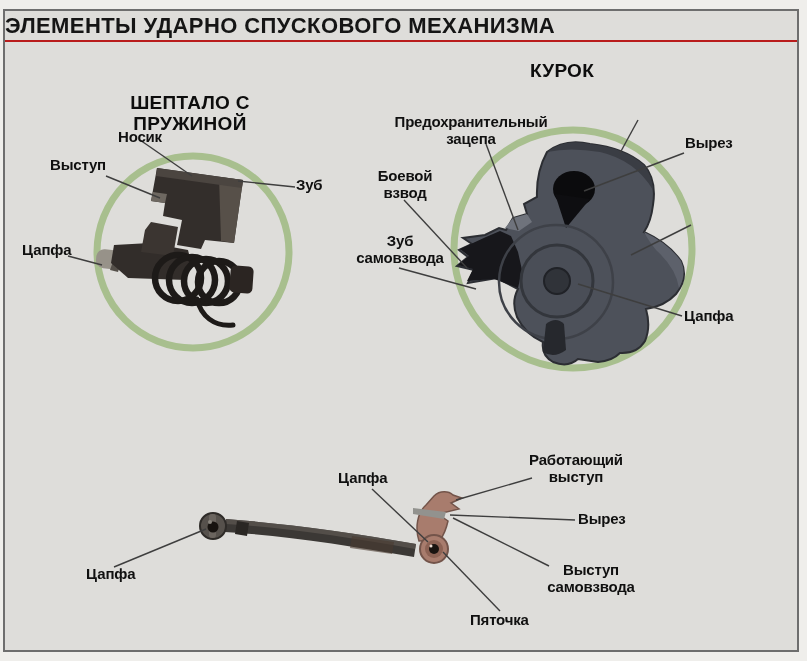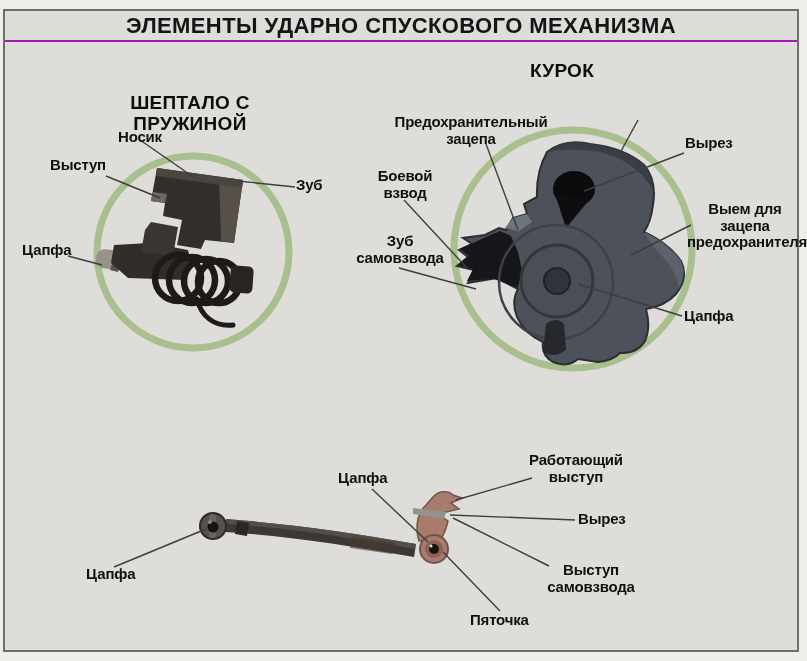--- a/index.html
+++ b/index.html
@@ -7,22 +7,22 @@
     position:relative;width:807px;height:661px;overflow:hidden;
     background:#efeeeb;font-family:"Liberation Sans",sans-serif;
     -webkit-font-smoothing:antialiased;
   }
   .frame{
     position:absolute;left:3px;top:9px;width:796px;height:643px;
     border:2px solid #6e6e6e;background:#deddda;box-sizing:border-box;
   }
   .title-bar{
     position:absolute;left:5px;top:11px;width:792px;height:31px;
-    display:flex;align-items:center;justify-content:center;
-    border-bottom:2px solid #a21caf;box-sizing:border-box;
+    display:flex;align-items:center;justify-content:flex-start;
+    border-bottom:2px solid #b91c1c;box-sizing:border-box;
     background:#deddda;
   }
   .main-title{
     font-weight:bold;font-size:22px;letter-spacing:0.4px;color:#151515;
     white-space:nowrap;
   }
   .art{position:absolute;left:0;top:0;width:807px;height:661px;}
   .sec-title{
     position:absolute;font-weight:bold;font-size:19px;line-height:1.12;
     color:#0d0d0d;text-align:center;white-space:pre-line;letter-spacing:0.3px;
@@ -135,23 +135,20 @@
   <div class="lbl center" style="left:105px;top:129px;width:70px;">Носик</div>
   <div class="lbl center" style="left:38px;top:157px;width:80px;">Выступ</div>
   <div class="lbl" style="left:296px;top:177px;width:44px;">Зуб</div>
   <div class="lbl" style="left:22px;top:242px;width:58px;">Цапфа</div>
 
   <div class="lbl center" style="left:391px;top:114px;width:160px;">Предохранительный
 зацепа</div>
   <div class="lbl" style="left:685px;top:135px;width:60px;">Вырез</div>
   <div class="lbl center" style="left:365px;top:168px;width:80px;">Боевой
 взвод</div>
-  <div class="lbl center" style="left:687px;top:201px;width:116px;">Выем для
-зацепа
-предохранителя</div>
   <div class="lbl center" style="left:345px;top:233px;width:110px;">Зуб
 самовзвода</div>
   <div class="lbl" style="left:684px;top:308px;width:60px;">Цапфа</div>
 
   <div class="lbl" style="left:338px;top:470px;width:58px;">Цапфа</div>
   <div class="lbl center" style="left:516px;top:452px;width:120px;">Работающий
 выступ</div>
   <div class="lbl" style="left:578px;top:511px;width:60px;">Вырез</div>
   <div class="lbl center" style="left:536px;top:562px;width:110px;">Выступ
 самовзвода</div>

